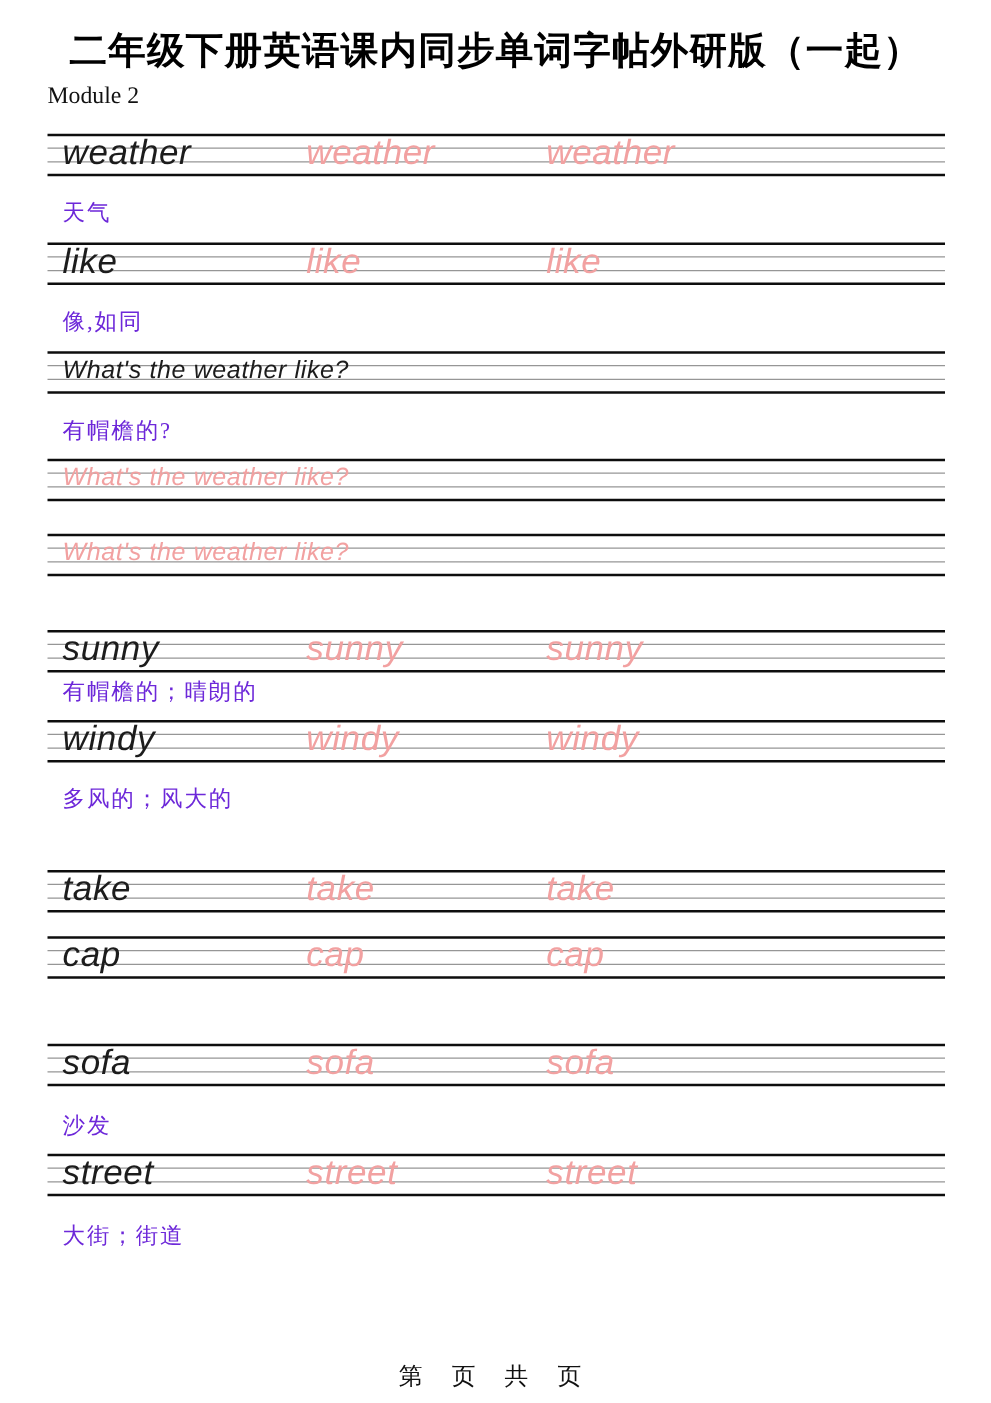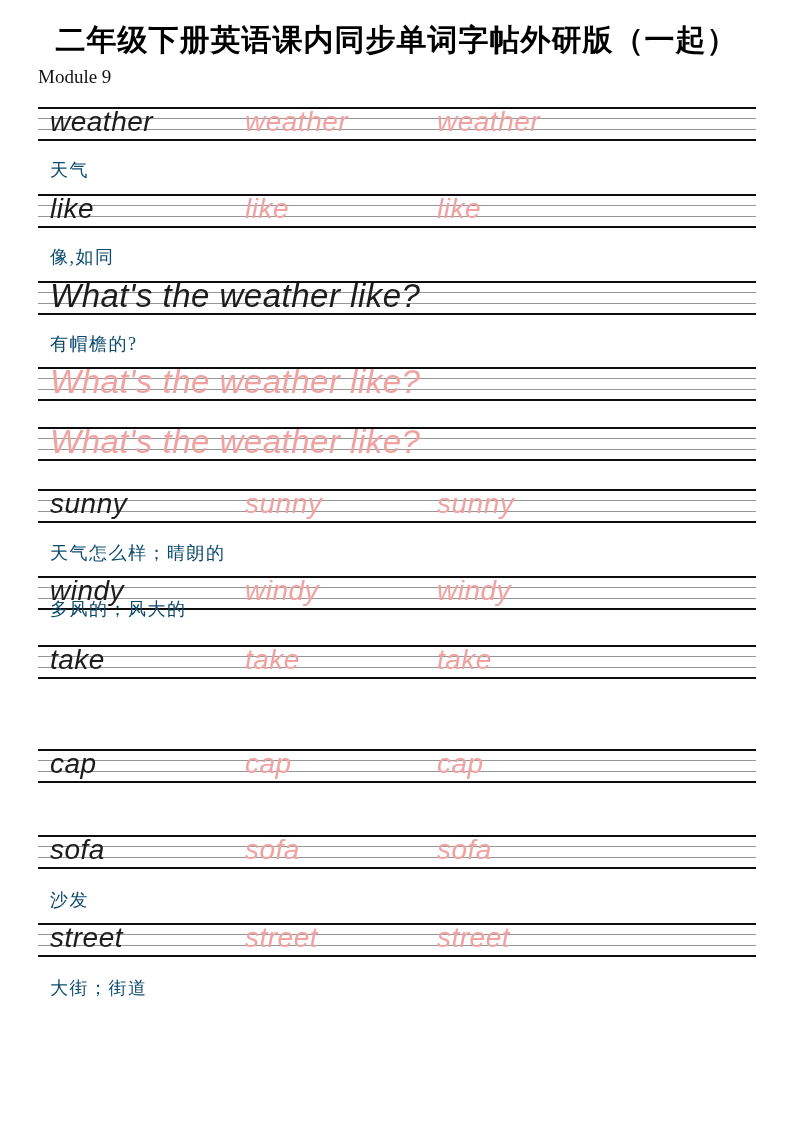--- a/index.html
+++ b/index.html
@@ -33,45 +33,45 @@
       linear-gradient(#0d0d0d,#0d0d0d) 0 32px/100% 2px no-repeat;
   }
   .w{
     position:absolute;top:0;height:34px;
     font-family:"Liberation Sans",sans-serif;
     font-style:italic;
     font-size:28px;line-height:30px;
     letter-spacing:.5px;
     white-space:nowrap;
   }
-  .sent{font-size:33px;text-align:center;}
+  .sent{font-size:20px;text-align:center;}
   .ink{color:#1c1c1c;}
   .pink{color:#f2a1a1;}
   .meaning{
     position:absolute;left:50px;
     font-family:"Liberation Serif",serif;
-    font-size:18px;color:#0c4a6e;
+    font-size:18px;color:#6d28d9;
     letter-spacing:1.5px;
     white-space:nowrap;
   }
   .page-footer{
     position:absolute;top:1088px;left:0;width:100%;
     text-align:center;
     font-family:"Liberation Sans",sans-serif;
     font-size:19px;color:#111;
     letter-spacing:9px;
   }
 </style>
 </head>
 <body>
 
 <div class="page">
 
   <h1 class="page-title">二年级下册英语课内同步单词字帖外研版（一起）</h1>
-  <div class="module-label">Module 9</div>
+  <div class="module-label">Module 2</div>
 
   <div class="staff" style="top:107px">
     <span class="w ink" style="left:12px">weather</span>
     <span class="w pink" style="left:207px">weather</span>
     <span class="w pink" style="left:399px">weather</span>
   </div>
   <div class="meaning" style="top:158px">天气</div>
 
   <div class="staff" style="top:194px">
     <span class="w ink" style="left:12px">like</span>
@@ -85,35 +85,35 @@
   </div>
   <div class="meaning" style="top:332px">有帽檐的?</div>
 
   <div class="staff" style="top:367px">
     <span class="w sent pink" style="left:12px">What's the weather like?</span>
   </div>
   <div class="staff" style="top:427px">
     <span class="w sent pink" style="left:12px">What's the weather like?</span>
   </div>
 
-  <div class="staff" style="top:489px">
+  <div class="staff" style="top:504px">
     <span class="w ink" style="left:12px">sunny</span>
     <span class="w pink" style="left:207px">sunny</span>
     <span class="w pink" style="left:399px">sunny</span>
   </div>
-  <div class="meaning" style="top:541px">天气怎么样；晴朗的</div>
+  <div class="meaning" style="top:541px">有帽檐的；晴朗的</div>
 
   <div class="staff" style="top:576px">
     <span class="w ink" style="left:12px">windy</span>
     <span class="w pink" style="left:207px">windy</span>
     <span class="w pink" style="left:399px">windy</span>
   </div>
-  <div class="meaning" style="top:597px">多风的；风大的</div>
+  <div class="meaning" style="top:627px">多风的；风大的</div>
 
-  <div class="staff" style="top:645px">
+  <div class="staff" style="top:696px">
     <span class="w ink" style="left:12px">take</span>
     <span class="w pink" style="left:207px">take</span>
     <span class="w pink" style="left:399px">take</span>
   </div>
 
   <div class="staff" style="top:749px">
     <span class="w ink" style="left:12px">cap</span>
     <span class="w pink" style="left:207px">cap</span>
     <span class="w pink" style="left:399px">cap</span>
   </div>
@@ -125,14 +125,15 @@
   </div>
   <div class="meaning" style="top:888px">沙发</div>
 
   <div class="staff" style="top:923px">
     <span class="w ink" style="left:12px">street</span>
     <span class="w pink" style="left:207px">street</span>
     <span class="w pink" style="left:399px">street</span>
   </div>
   <div class="meaning" style="top:976px">大街；街道</div>
 
+  <div class="page-footer">第 页 共  页</div>
 
 </div>
 
 </body></html>

